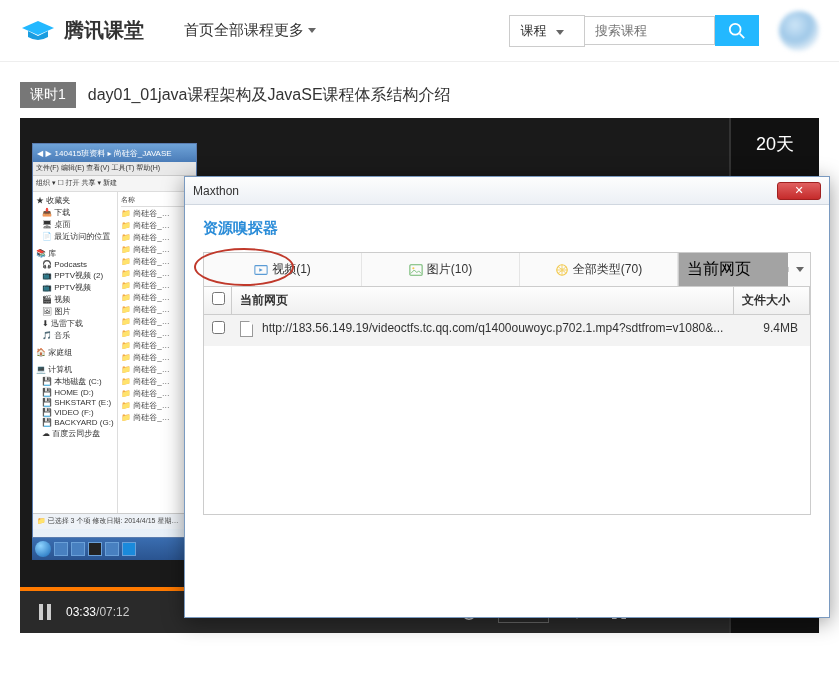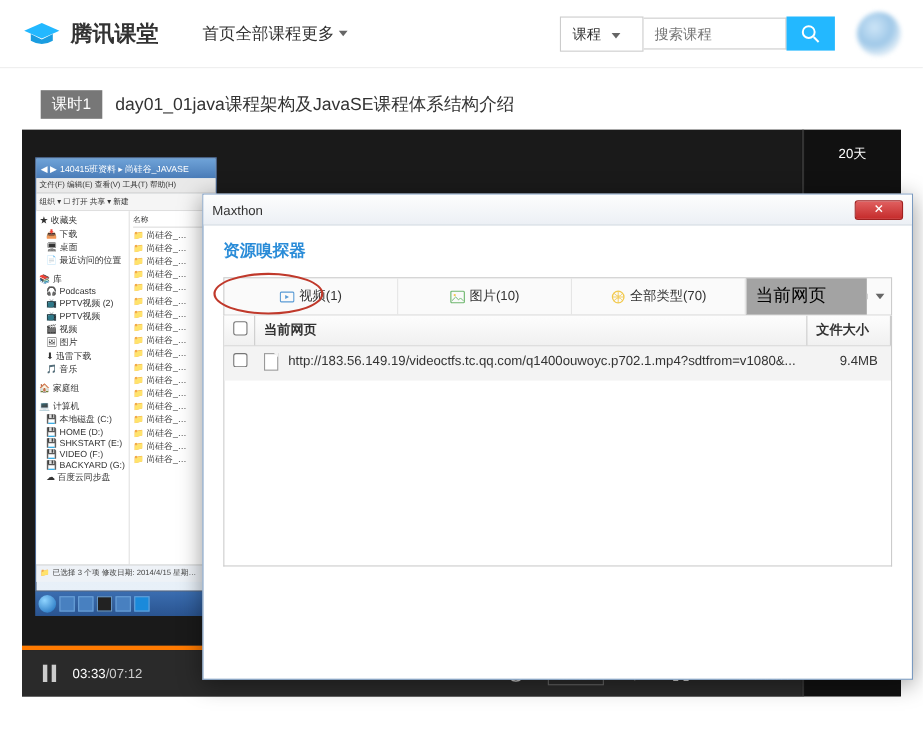--- a/index.html
+++ b/index.html
@@ -10,21 +10,21 @@
 .logo-icon { width: 36px; height: 24px; color: #23b8ff; }
 .logo-text { font-size: 20px; font-weight: bold; color: #333; }
 .nav { display: flex; margin-left: 40px; font-size: 15px; color: #333; }
 .nav-item { cursor: pointer; display: flex; align-items: center; gap: 4px; }
 .search-group { margin-left: auto; display: flex; align-items: center; }
 .search-select { border: 1px solid #ccc; padding: 6px 20px 6px 10px; font-size: 13px; color: #333; background: #fff; position: relative; }
 .search-input { border: 1px solid #ccc; border-left: none; padding: 6px 10px; width: 130px; font-size: 13px; outline: none; }
 .search-btn { background: #23b8ff; border: none; width: 44px; height: 31px; cursor: pointer; display: flex; align-items: center; justify-content: center; }
 .avatar { width: 40px; height: 40px; border-radius: 50%; background: radial-gradient(circle at 40% 35%, #cde5f7 0%, #9fc8e8 45%, #f2f7fb 80%); margin-left: 20px; filter: blur(2px); }
 
-.title-bar { display: flex; align-items: center; gap: 12px; padding: 20px 20px 10px; margin-left: 17px; }
+.title-bar { display: flex; align-items: center; gap: 12px; padding: 20px 20px 10px; }
 .lesson-badge { background: #777; color: #fff; padding: 4px 10px; font-size: 14px; }
 .lesson-title { font-size: 16px; color: #333; }
 
 .player { position: relative; margin: 0 20px; background: #000; height: 515px; display: flex; }
 .video-area { flex: 1; position: relative; background: #1a1a1a; }
 .bg-screenshot { position: absolute; left: 12px; top: 25px; width: 165px; height: 395px; background: linear-gradient(#cfe3f5,#e8f0f8); border: 1px solid #5a7db0; }
 .bg-titlebar { height: 18px; background: linear-gradient(#6fa3d8,#4a7cb8); font-size: 8px; color: #fff; padding: 2px 4px; display:flex; align-items:center; gap:3px;}
 .bg-menubar { height: 14px; background: #e9e9e9; font-size: 7px; color: #333; padding: 1px 3px; border-bottom:1px solid #ccc;}
 .bg-toolbar { height: 16px; background: #f5f5f5; font-size: 7px; padding: 2px 3px; border-bottom:1px solid #ddd; color:#333;}
 .bg-body { display: flex; height: calc(100% - 72px); background: #fff; }
@@ -32,21 +32,21 @@
 .bg-tree div { white-space: nowrap; margin-bottom: 1px; }
 .bg-list { flex: 1; background: #fff; font-size: 8px; padding: 3px; }
 .bg-list-hdr{font-size:7px; color:#555; border-bottom:1px solid #ddd; padding-bottom:1px; margin-bottom:2px;}
 .bg-list div { color: #444; margin-bottom:1px; white-space:nowrap;}
 .bg-status{height:16px; background:#eef2f7; border-top:1px solid #ccc; font-size:7px; color:#444; padding:2px 4px;}
 .bg-taskbar{position:absolute; left:12px; top:420px; width:165px; height:22px; background:linear-gradient(#3a6db0,#2a5490); display:flex; align-items:center; padding:0 3px; gap:3px;}
 .tb-orb{width:16px;height:16px;border-radius:50%;background:radial-gradient(circle at 35% 30%,#8fd4ff,#1668b8);}
 .tb-box{width:14px;height:14px;background:#4880c0;border:1px solid #6aa0d8;}
 
 .sidebar-right { width: 90px; background: #111; color: #fff; position: relative; border-left: 2px solid #333; }
-.sidebar-top { text-align: center; padding: 14px 0 6px; font-size: 12px; color:#fff;}
+.sidebar-top { text-align: center; padding: 14px 0 6px; font-size: 18px; color:#fff;}
 .sidebar-list { position: absolute; bottom: 30px; left: 0; right: 0; font-size: 11px; color: #aaa; padding: 0 6px; }
 .sidebar-list div { padding: 6px 0; border-top:1px solid #333;}
 .sidebar-list .active { background: #dd4f2e; color: #fff; margin:0 -6px; padding:6px;}
 
 .controls { position: absolute; bottom: 0; left: 0; right: 90px; height: 42px; background: #2a2a2a; display: flex; align-items: center; padding: 0 12px; color: #ccc; font-size: 12px; }
 .progress { position: absolute; bottom: 42px; left: 0; right: 90px; height: 4px; background: #444; }
 .progress-fill { height: 100%; width: 52%; background: #ff7a00; position: relative; }
 .progress-knob { position: absolute; right: -6px; top: -4px; width: 12px; height: 12px; border-radius: 50%; background: #fff; }
 .ctrl-btn { cursor: pointer; padding: 0 6px; display:flex; align-items:center;}
 .time { margin-left: 8px; }

